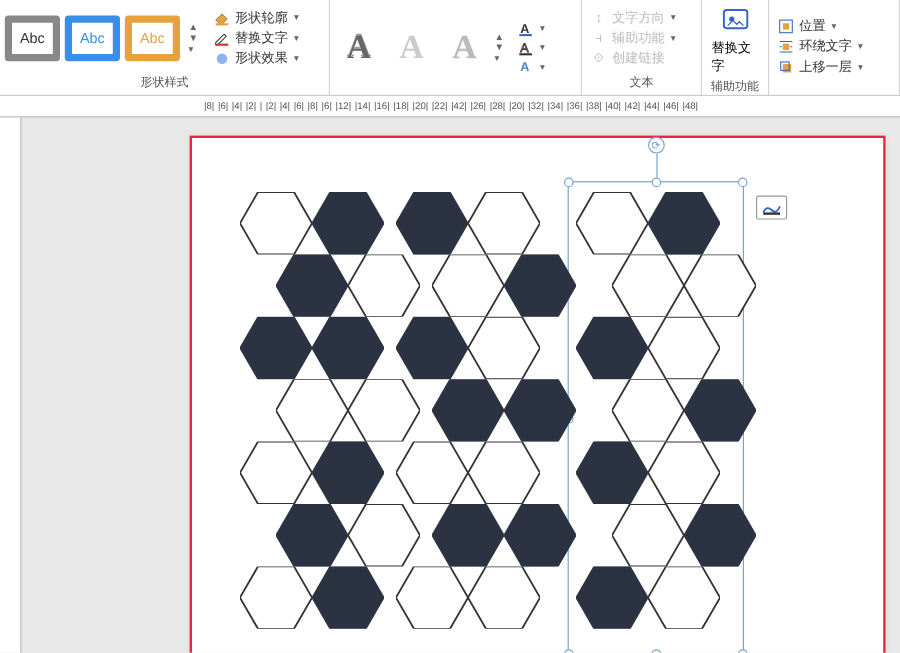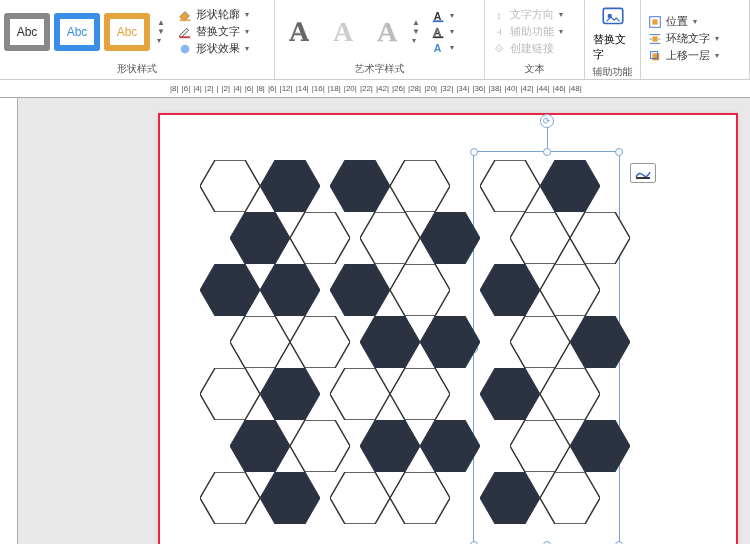--- a/index.html
+++ b/index.html
@@ -132,21 +132,20 @@
         <div class="vbtn">
             <span class="ic">
               <svg viewBox="0 0 16 16">
                 <text x="3" y="12" font-size="12" fill="#48c" font-weight="bold">A</text>
               </svg>
             </span>
             <span class="chev">▾</span>
           </div>
       </div>
     </div>
-    <div class="ribbon-group-label">艺术字样式</div>
   </div>
 
   <div class="ribbon-group" style="width:100px">
     <div class="ribbon-group-body">
       <div class="vbtns">
         <div class="vbtn disabled">
             <span class="ic">↕</span>
             <span>文字方向</span>
             <span class="chev">▾</span>
           </div>

